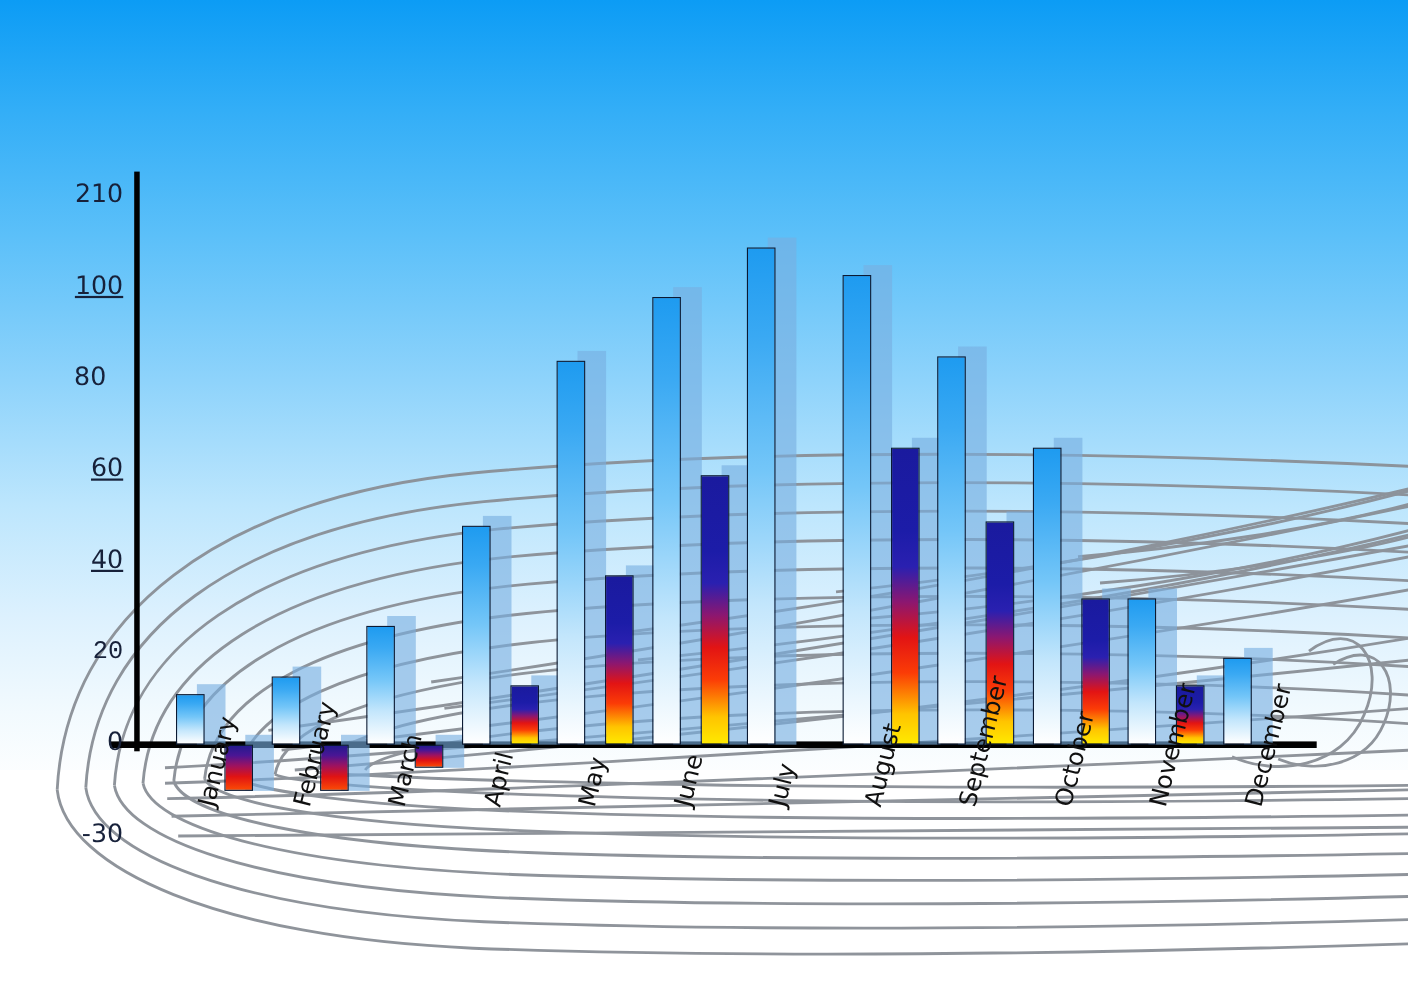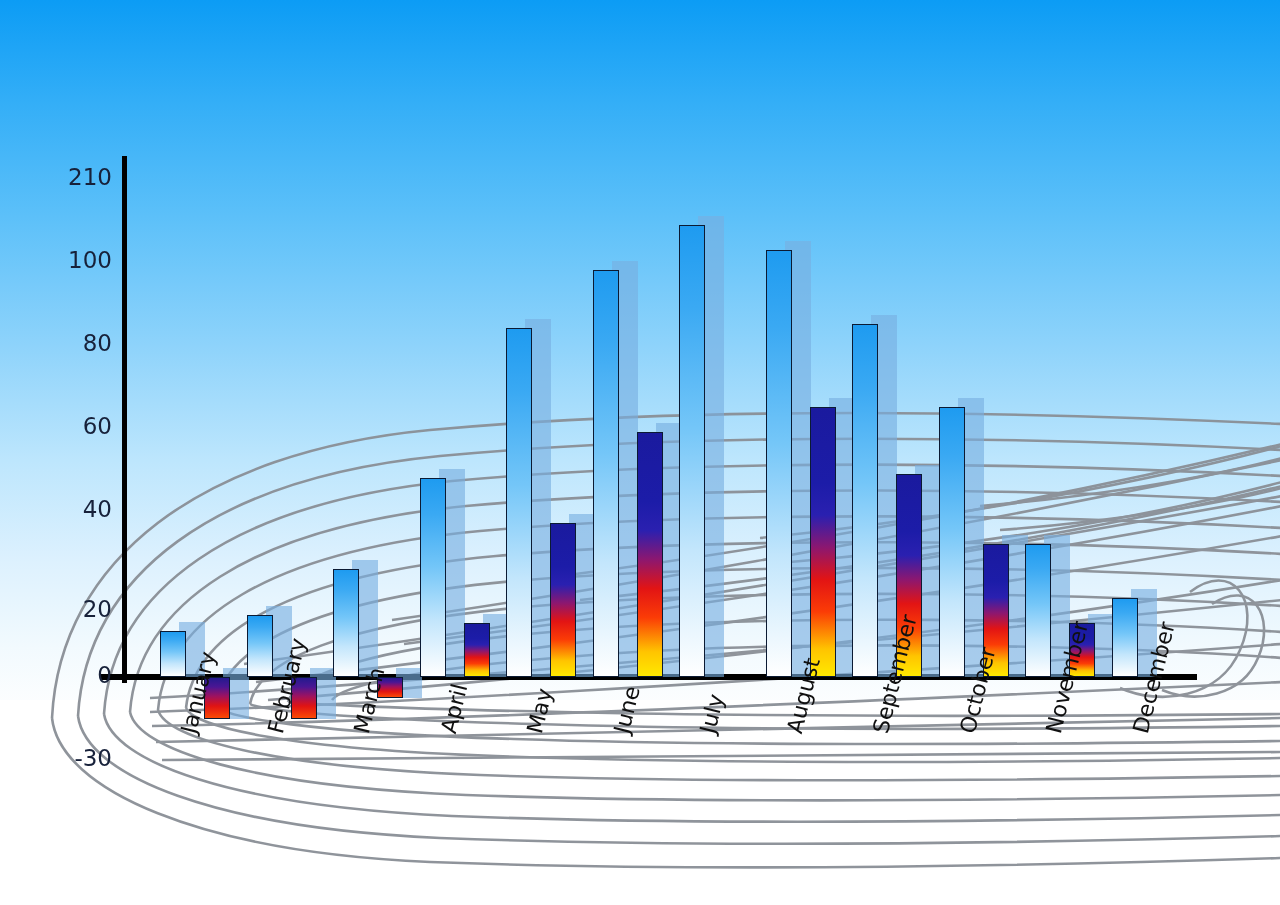--- a/index.html
+++ b/index.html
@@ -210,25 +210,25 @@
       <path d="M 1212,604 C 1252,578 1276,616 1258,658 C 1242,696 1196,704 1162,690"></path>
     </g>
   </svg>
 
   <div class="plot" id="plot">
     <div class="y-axis"></div>
     <div class="x-axis"></div>
   <div class="tick-label" style="left: 52px; top: 745px;">-30</div>
       <div class="tick-label" style="left: 52px; top: 662px;">0</div>
       <div class="tick-mark" style="top: 675px;"></div>
-      <div class="tick-label" style="left: 52px; top: 596px;">20</div>
-      <div class="tick-label" style="left: 52px; top: 496px;">40</div>
-      <div class="tick-label" style="left: 52px; top: 413px;">60</div>
-      <div class="tick-label" style="left: 52px; top: 330px;">80</div>
-      <div class="tick-label" style="left: 52px; top: 247px;">100</div>
+      <div class="tick-label" style="left: 52px; top: 579px; font-family: Liberation Mono, monospace;">20</div>
+      <div class="tick-label" style="left: 52px; top: 496px; text-decoration: underline;">40</div>
+      <div class="tick-label" style="left: 52px; top: 413px; text-decoration: underline;">60</div>
+      <div class="tick-label" style="left: 52px; top: 330px; text-align: center;">80</div>
+      <div class="tick-label" style="left: 52px; top: 247px; text-decoration: underline;">100</div>
       <div class="tick-label" style="left: 52px; top: 164px;">210</div>
       <div class="bar bar-blue" style="left: 160px; top: 631.35px; width: 26px; height: 45.65px;">
         <div class="bar-shadow" style="left: 19px; top: -9px; width: 26px; height: 54.65px;"></div>
         <div class="bar-front" style="left: 0px; top: 0px; width: 26px; height: 45.65px;"></div>
       </div>
       <div class="bar bar-neg" style="left: 204px; top: 677px; width: 26px; height: 41.5px;">
         <div class="bar-shadow" style="left: 19px; top: -9px; width: 26px; height: 50.5px;"></div>
         <div class="bar-front" style="left: 0px; top: 0px; width: 26px; height: 41.5px;"></div>
       </div>
       <div class="month-label" style="left: 176px; top: 730px;">January</div>

